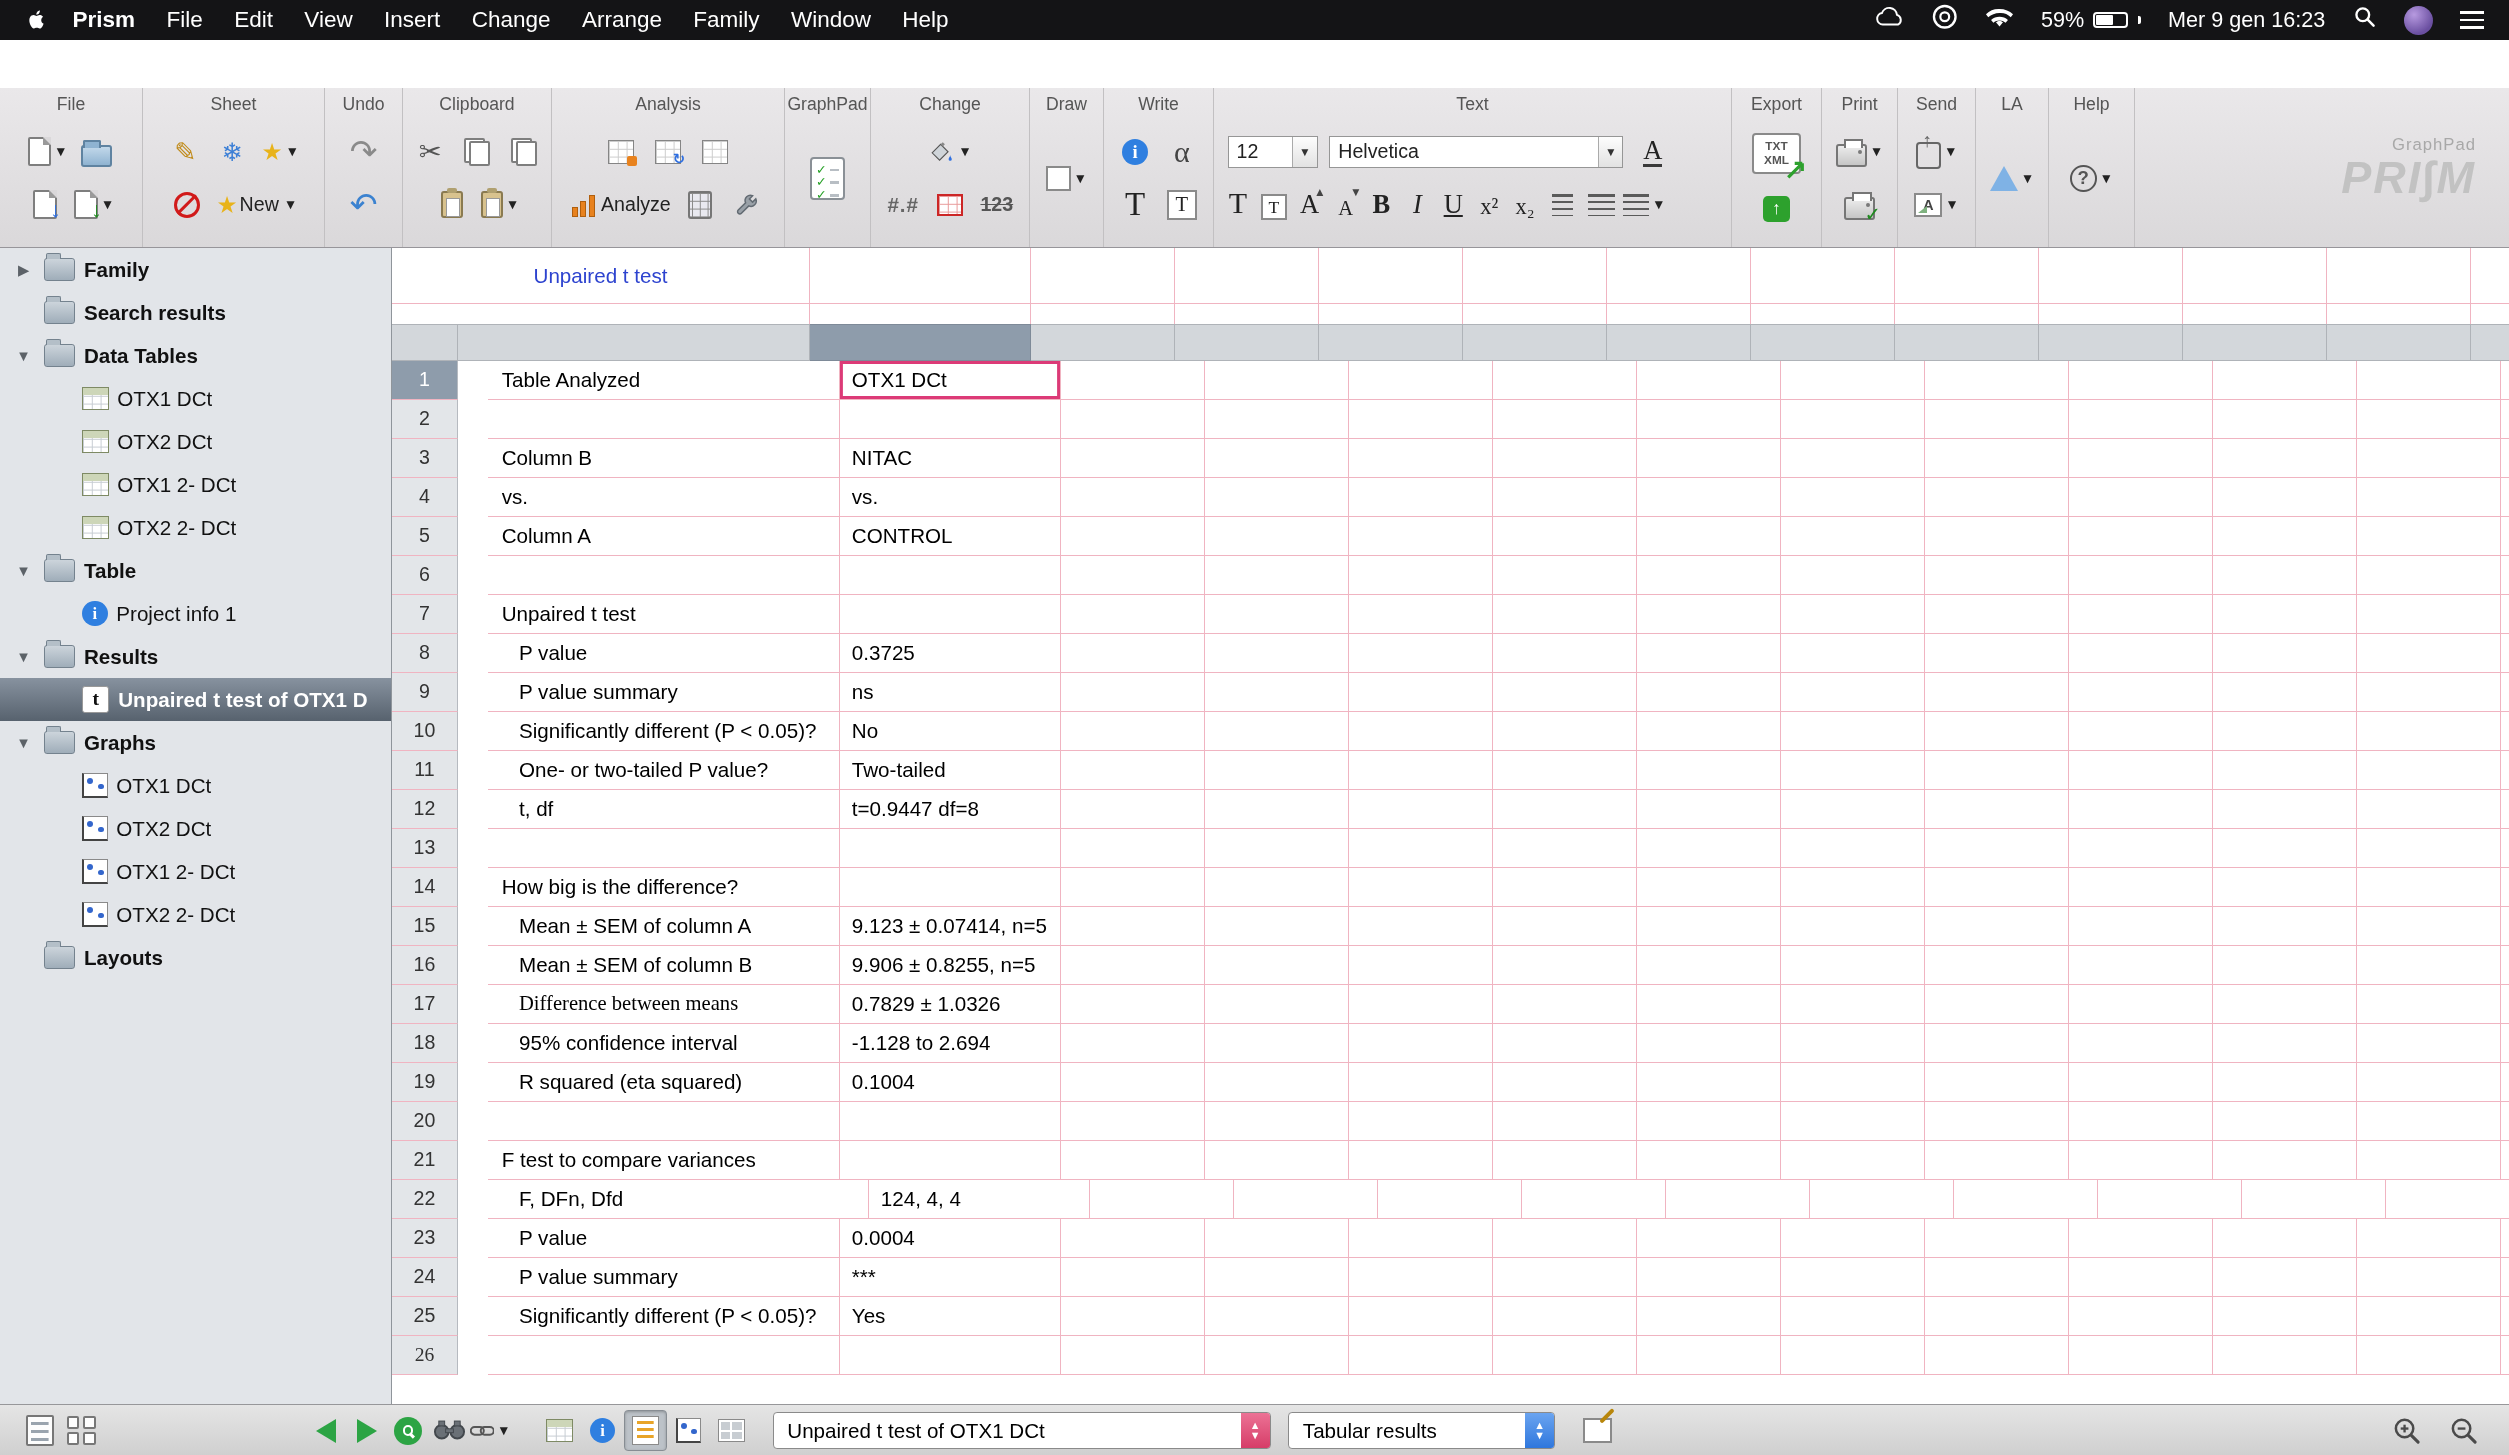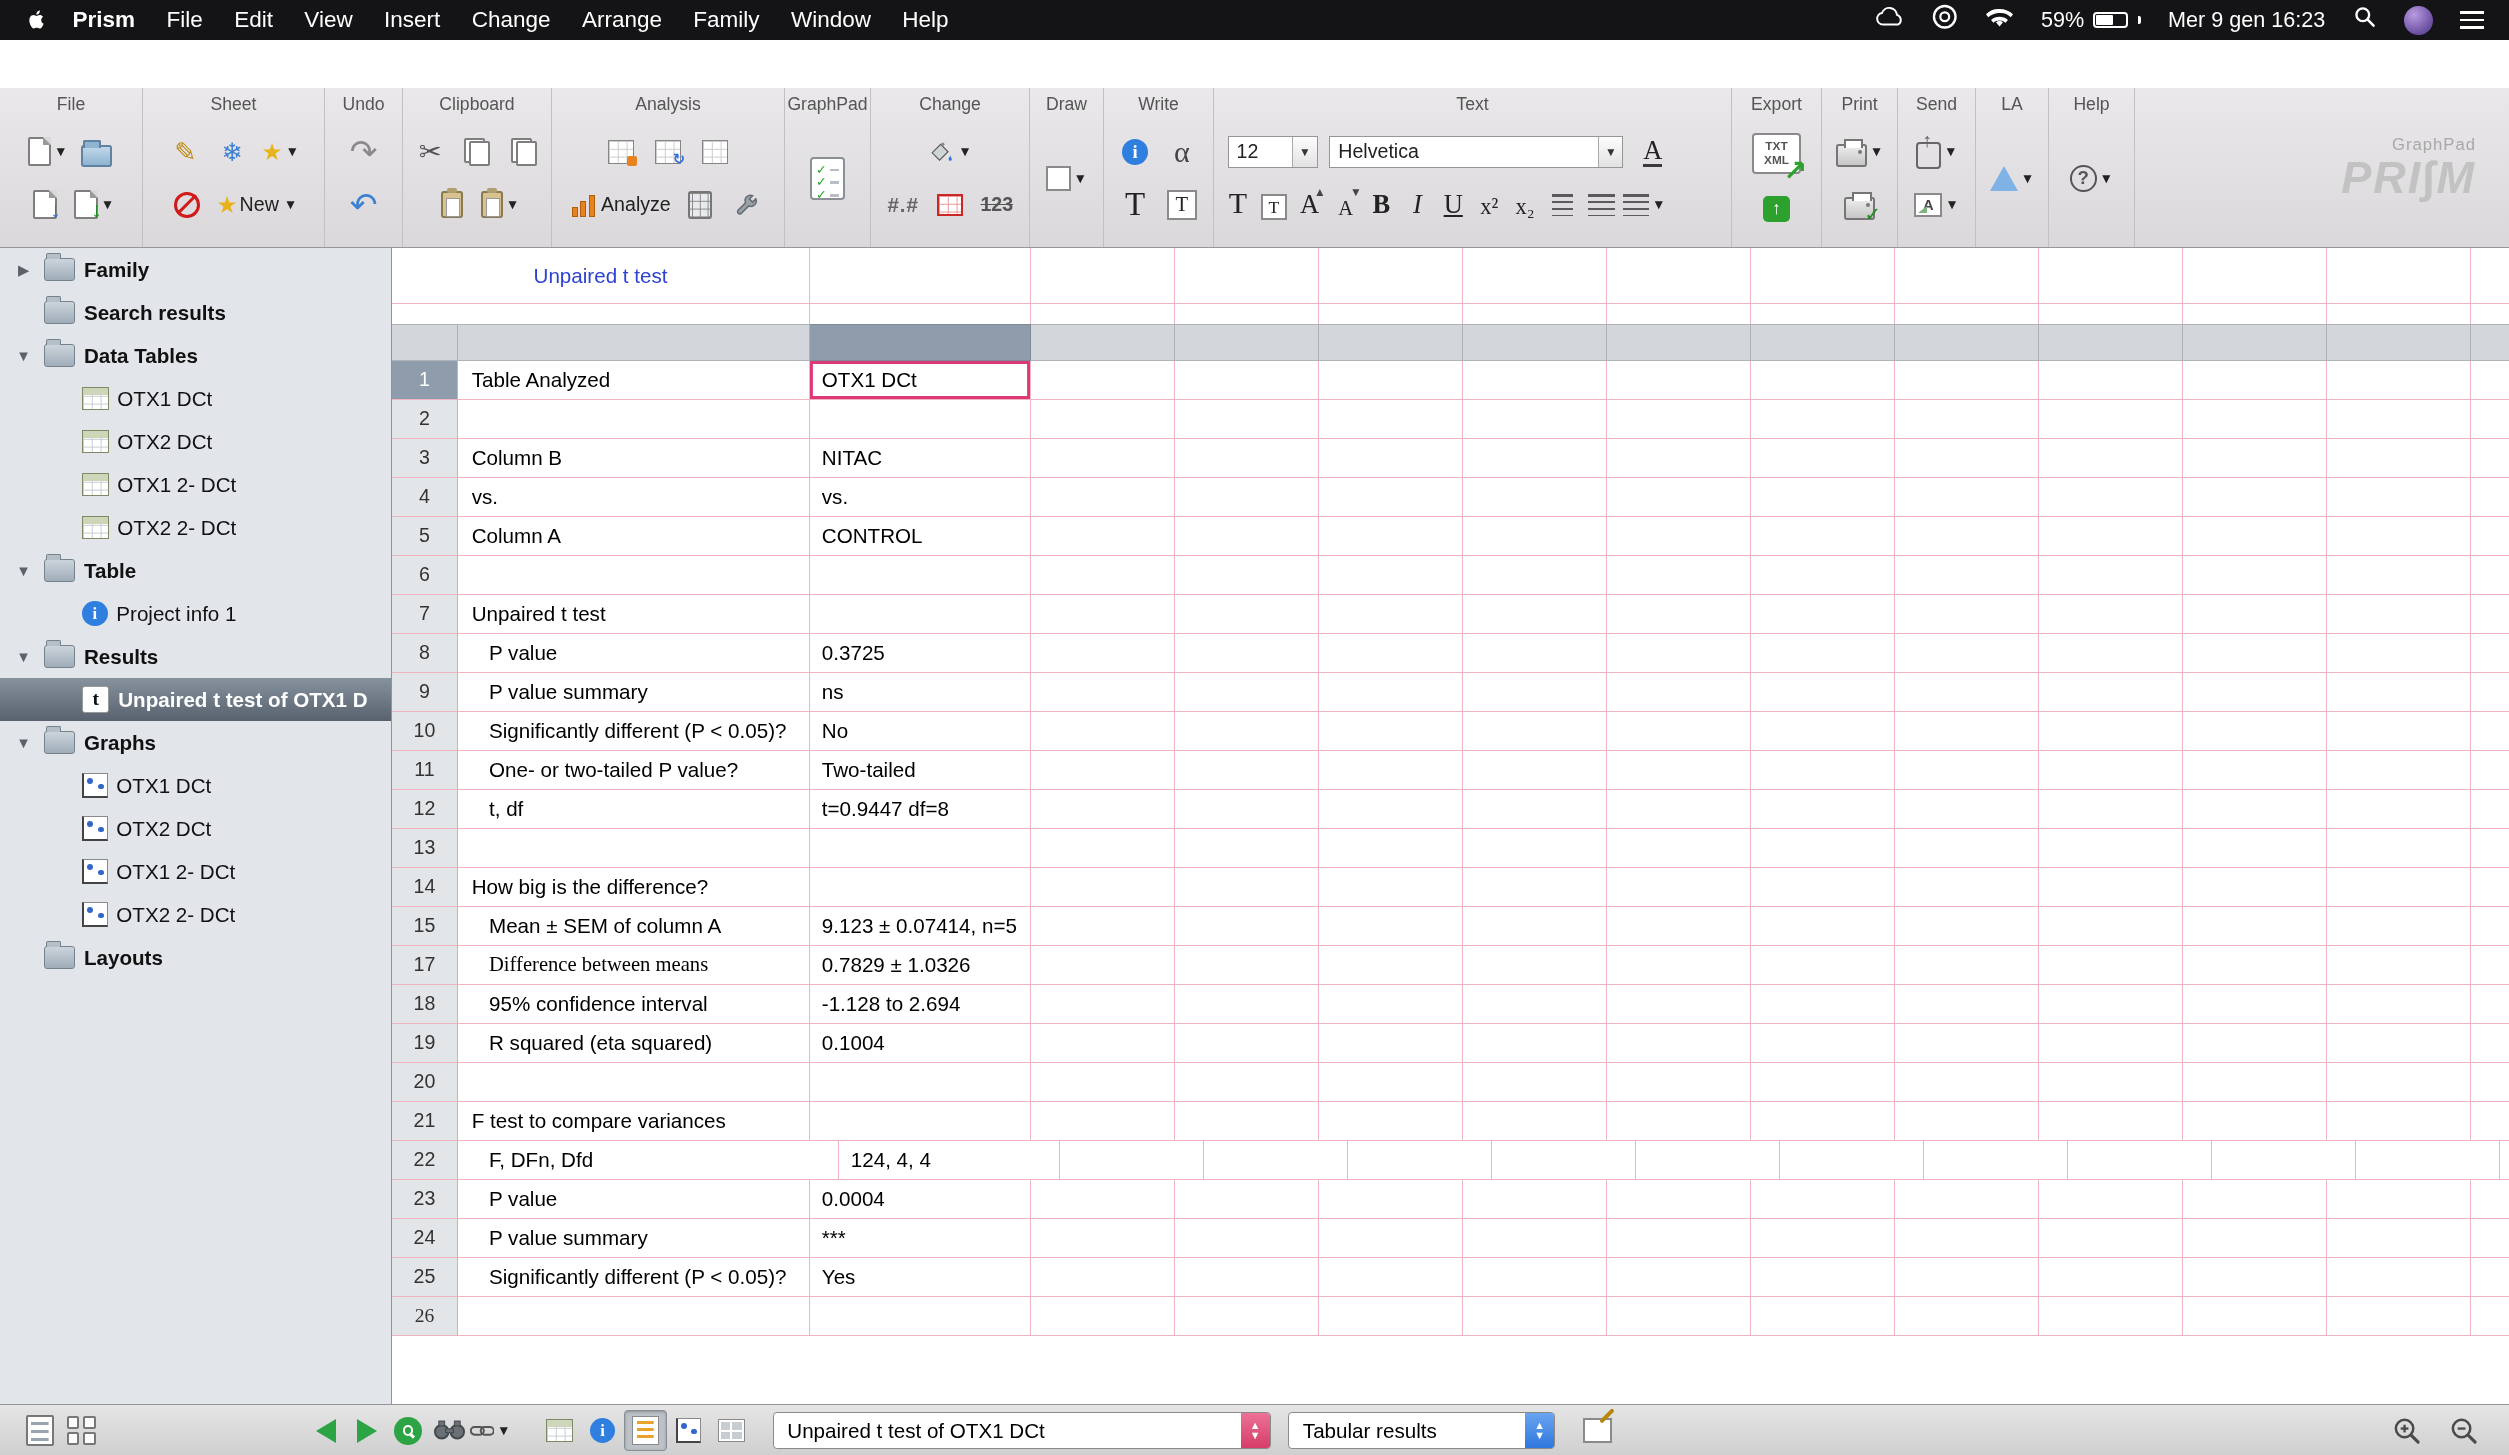--- a/index.html
+++ b/index.html
@@ -148,21 +148,21 @@
   .g-row { display:flex; }
   .band-title { display:flex; align-items:center; justify-content:center; color:#2d43cf; font-size:20.6px; background:#fff; border-right:1px solid #f0b4c1; border-bottom:1px solid #f0b4c1; }
   .b1cell { background:#fff; border-right:1px solid #f0b4c1; border-bottom:1px solid #f0b4c1; }
   .b2merge { background:#fff; border-right:1px solid #f0b4c1; }
   .b2cell { background:#fff; border-right:1px solid #f0b4c1; }
   .hcell { background:#d3d7db; border-right:1px solid #afb3b8; border-bottom:1px solid #afb3b8; border-top:1px solid #afb3b8; }
   .hcell.hsel { background:#8e9cab; border-color:#7e8a98; }
   .ncell { background:#e3e6e9; color:#333; font-size:19.6px; display:flex; align-items:center; justify-content:center; border-right:1px solid #b6bac0; border-bottom:1px solid #f0b4c1; }
   .ncell.nsel { background:#8e9cab; color:#fff; }
   .lcell, .vcell, .ecell { background:#fff; border-right:1px solid #f0b4c1; border-bottom:1px solid #f0b4c1; font-size:20.6px; color:#000; display:flex; align-items:center; }
-  .lcell { padding-left:13.7px; }
+  .lcell { padding-left:13.7px;margin-left:30px; }
   .lcell.ind { padding-left:31px; }
   .vcell { padding-left:11.8px; }
   .vcell.vsel { box-shadow:inset 0 0 0 2.9px #dc3a77; }
 
   
   .statusbar { position:absolute; left:0; right:0; bottom:0; height:52px; background:linear-gradient(#e5e5e5,#cfcfcf); border-top:1px solid #97979a; display:flex; align-items:center; padding:0 0 0 19.6px; z-index:60; }
   .sb-icon { display:flex; align-items:center; justify-content:center; width:41px; height:39px; }
   .i-viewlist { width:27.4px; height:31px; background:#fdfdfd; border:2px solid #777; border-radius:2px;
                 background-image:repeating-linear-gradient(#9aa4ae 0 2.9px, transparent 2.9px 7.8px); background-position:2.9px 4.9px; background-size:17.6px 21.6px; background-repeat:no-repeat; }
   .i-viewgrid { width:29px; height:29px; display:grid; grid-template-columns:1fr 1fr; gap:3.9px; }
@@ -952,20 +952,36 @@
           <div class="ecell" style="width: 144px; height: 39px; flex-shrink: 0;"></div>
           <div class="ecell" style="width: 144px; height: 39px; flex-shrink: 0;"></div>
           <div class="ecell" style="width: 144px; height: 39px; flex-shrink: 0;"></div>
           <div class="ecell" style="width: 144px; height: 39px; flex-shrink: 0;"></div>
           <div class="ecell" style="width: 144px; height: 39px; flex-shrink: 0;"></div>
           <div class="ecell" style="width: 144px; height: 39px; flex-shrink: 0;"></div>
           <div class="ecell" style="width: 144px; height: 39px; flex-shrink: 0;"></div>
           <div class="ecell" style="width: 144px; height: 39px; flex-shrink: 0;"></div>
         </div>
         <div class="g-row">
+          <div class="ncell" style="width: 66px; height: 39px; flex-shrink: 0;">16</div>
+          <div class="lcell ind" style="width: 352px; height: 39px; flex-shrink: 0;">Mean ± SEM of column B</div>
+          <div class="vcell" style="width: 221px; height: 39px; flex-shrink: 0;">9.906 ± 0.8255, n=5</div>
+          <div class="ecell" style="width: 144px; height: 39px; flex-shrink: 0;"></div>
+          <div class="ecell" style="width: 144px; height: 39px; flex-shrink: 0;"></div>
+          <div class="ecell" style="width: 144px; height: 39px; flex-shrink: 0;"></div>
+          <div class="ecell" style="width: 144px; height: 39px; flex-shrink: 0;"></div>
+          <div class="ecell" style="width: 144px; height: 39px; flex-shrink: 0;"></div>
+          <div class="ecell" style="width: 144px; height: 39px; flex-shrink: 0;"></div>
+          <div class="ecell" style="width: 144px; height: 39px; flex-shrink: 0;"></div>
+          <div class="ecell" style="width: 144px; height: 39px; flex-shrink: 0;"></div>
+          <div class="ecell" style="width: 144px; height: 39px; flex-shrink: 0;"></div>
+          <div class="ecell" style="width: 144px; height: 39px; flex-shrink: 0;"></div>
+          <div class="ecell" style="width: 144px; height: 39px; flex-shrink: 0;"></div>
+        </div>
+        <div class="g-row">
           <div class="ncell" style="width: 66px; height: 39px; flex-shrink: 0;">17</div>
           <div class="lcell ind" style="width: 352px; height: 39px; flex-shrink: 0; font-family: Liberation Serif, serif;">Difference between means</div>
           <div class="vcell" style="width: 221px; height: 39px; flex-shrink: 0;">0.7829 ± 1.0326</div>
           <div class="ecell" style="width: 144px; height: 39px; flex-shrink: 0;"></div>
           <div class="ecell" style="width: 144px; height: 39px; flex-shrink: 0;"></div>
           <div class="ecell" style="width: 144px; height: 39px; flex-shrink: 0;"></div>
           <div class="ecell" style="width: 144px; height: 39px; flex-shrink: 0;"></div>
           <div class="ecell" style="width: 144px; height: 39px; flex-shrink: 0;"></div>
           <div class="ecell" style="width: 144px; height: 39px; flex-shrink: 0;"></div>
           <div class="ecell" style="width: 144px; height: 39px; flex-shrink: 0;"></div>

